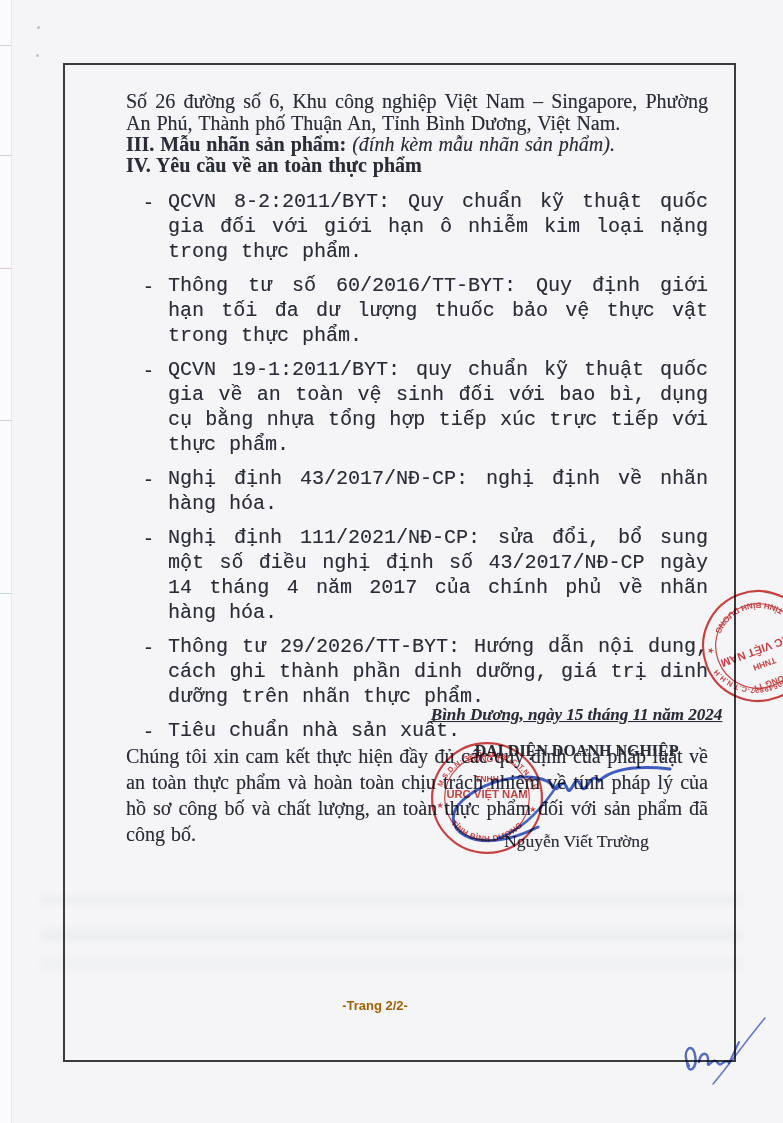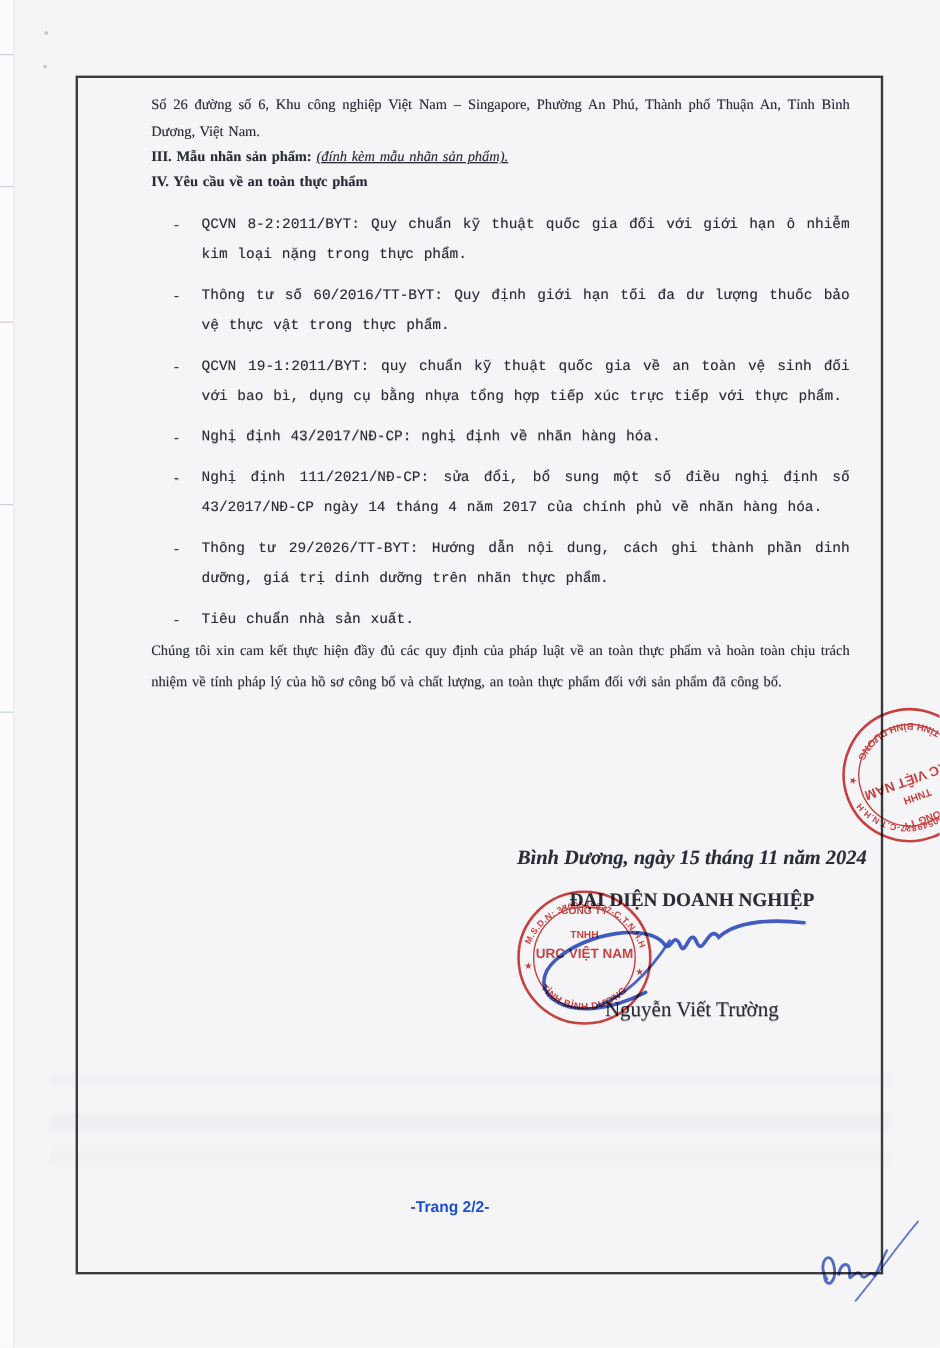--- a/index.html
+++ b/index.html
@@ -13,56 +13,56 @@
   
   .scan-strip{position:absolute;left:0;top:0;width:11px;height:100%;
     background:#fbfbfd;border-right:1px solid #e7e9ee;}
   .scan-line{position:absolute;left:0;height:1px;width:11px;background:#ccd0d8;}
   .scan-dot{position:absolute;width:3px;height:3px;background:#a8acb8;border-radius:50%;opacity:.7;}
   .noise-band{position:absolute;left:40px;right:40px;background:#dfe2e8;opacity:.28;border-radius:4px;filter:blur(2px);}
   
   .frame{position:absolute;left:63px;top:63px;width:669px;height:995px;
     border:2px solid #3a3b3e;z-index:1;}
   
-  .content{position:absolute;left:126px;top:76px;width:582px;z-index:2;
-    font-size:12px;word-spacing:1px;
+  .content{position:absolute;left:126px;top:90px;width:582px;z-index:2;
+    font-size:20px;word-spacing:1px;
     text-shadow:0.2px 0.2px 0.6px rgba(42,45,56,.4);}
   .content p{margin:0;}
   .address{margin-left:11px;line-height:22px;text-align:justify;}
   .heading{font-weight:bold;line-height:21px;}
   .sec3{margin-top:14px;}
   .sec4{margin-top:3px;}
-  .sec3 .note{font-weight:normal;font-style:italic;text-decoration:underline;}
+  .sec3 .note{font-weight:normal;font-style:italic;}
   .intro{margin-top:11px;line-height:24px;text-align:justify;}
   .blist{margin-top:13px;}
   .bullet{display:flex;line-height:25px;margin-bottom:9px;}
   .bullet:last-child{margin-bottom:0;}
   .b-marker{width:42px;padding-left:19px;box-sizing:border-box;flex:none;}
   .b-text{flex:1;text-align:justify;font-family:Liberation Mono, monospace;}
   .closing{margin-top:10px;line-height:26px;text-align:justify;}
   
   .sig-block{position:absolute;left:424px;top:704px;width:305px;z-index:3;
     text-align:center;text-shadow:0.2px 0.2px 0.6px rgba(42,45,56,.4);}
-  .date-line{font-style:italic;font-weight:600;font-size:17px;line-height:22px;}
+  .date-line{font-style:italic;font-weight:600;font-size:17px;line-height:22px;text-decoration:underline;}
   .rep-title{margin-top:15px;font-weight:bold;font-size:16px;line-height:20px;}
   .signer-name{margin-top:70px;font-size:17.5px;line-height:21px;}
   .signer-role{font-size:17px;line-height:22px;}
   
   .stamp{position:absolute;width:126px;height:126px;z-index:4;
     mix-blend-mode:multiply;opacity:.92;}
   .stamp-main{left:424px;top:735px;}
   .stamp-edge{left:695px;top:583px;transform:rotate(160deg);}
   .stamp svg{width:100%;height:100%;}
   .sig-svg{position:absolute;z-index:5;mix-blend-mode:multiply;}
   .sig-main{left:418px;top:742px;}
   .sig-corner{left:655px;top:1008px;}
   
   .footer{position:absolute;left:0;width:750px;top:998px;z-index:2;
     text-align:center;font-family:"Liberation Sans","DejaVu Sans",sans-serif;
-    font-weight:bold;font-size:13px;color:#1d4ed8;}
+    font-weight:bold;font-size:13px;color:#a16207;}
 </style>
 </head>
 <body>
 
 <div class="page">
 
   <div class="scan-strip"></div>
   <div class="scan-line" style="top:45px;"></div>
   <div class="scan-line" style="top:155px;"></div>
   <div class="scan-line" style="top:268px;background:#d9c9cc;"></div>

